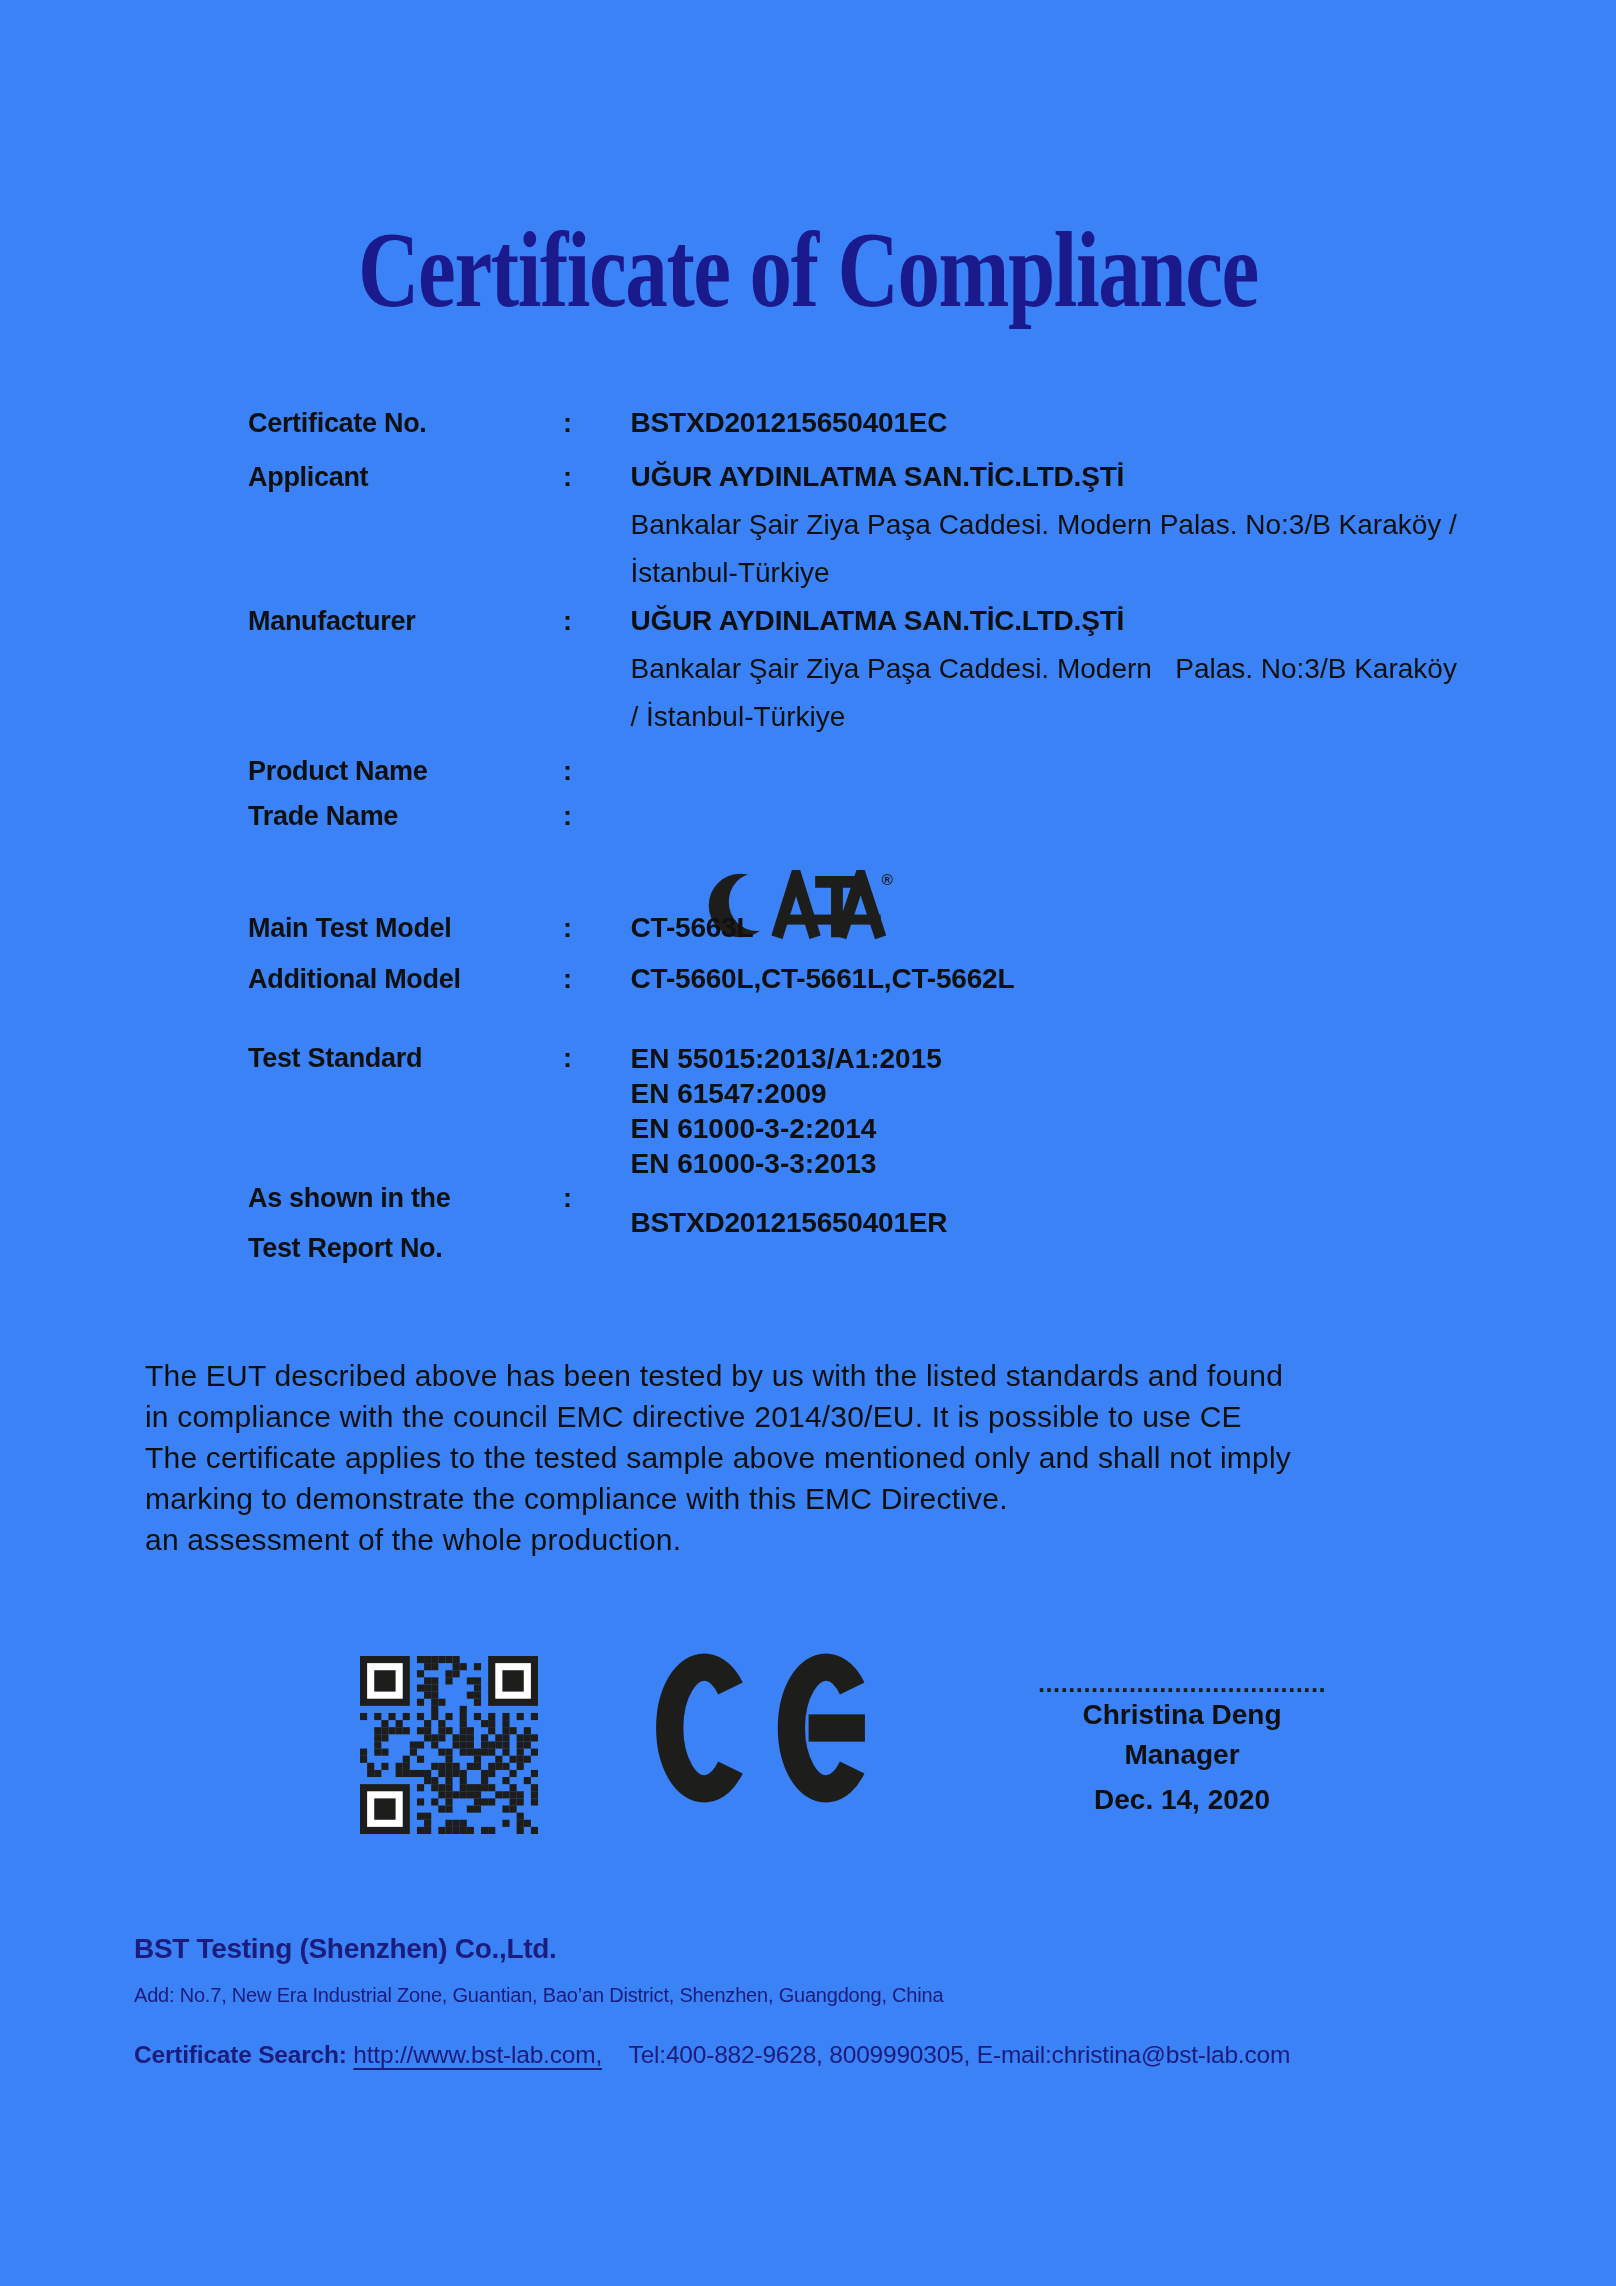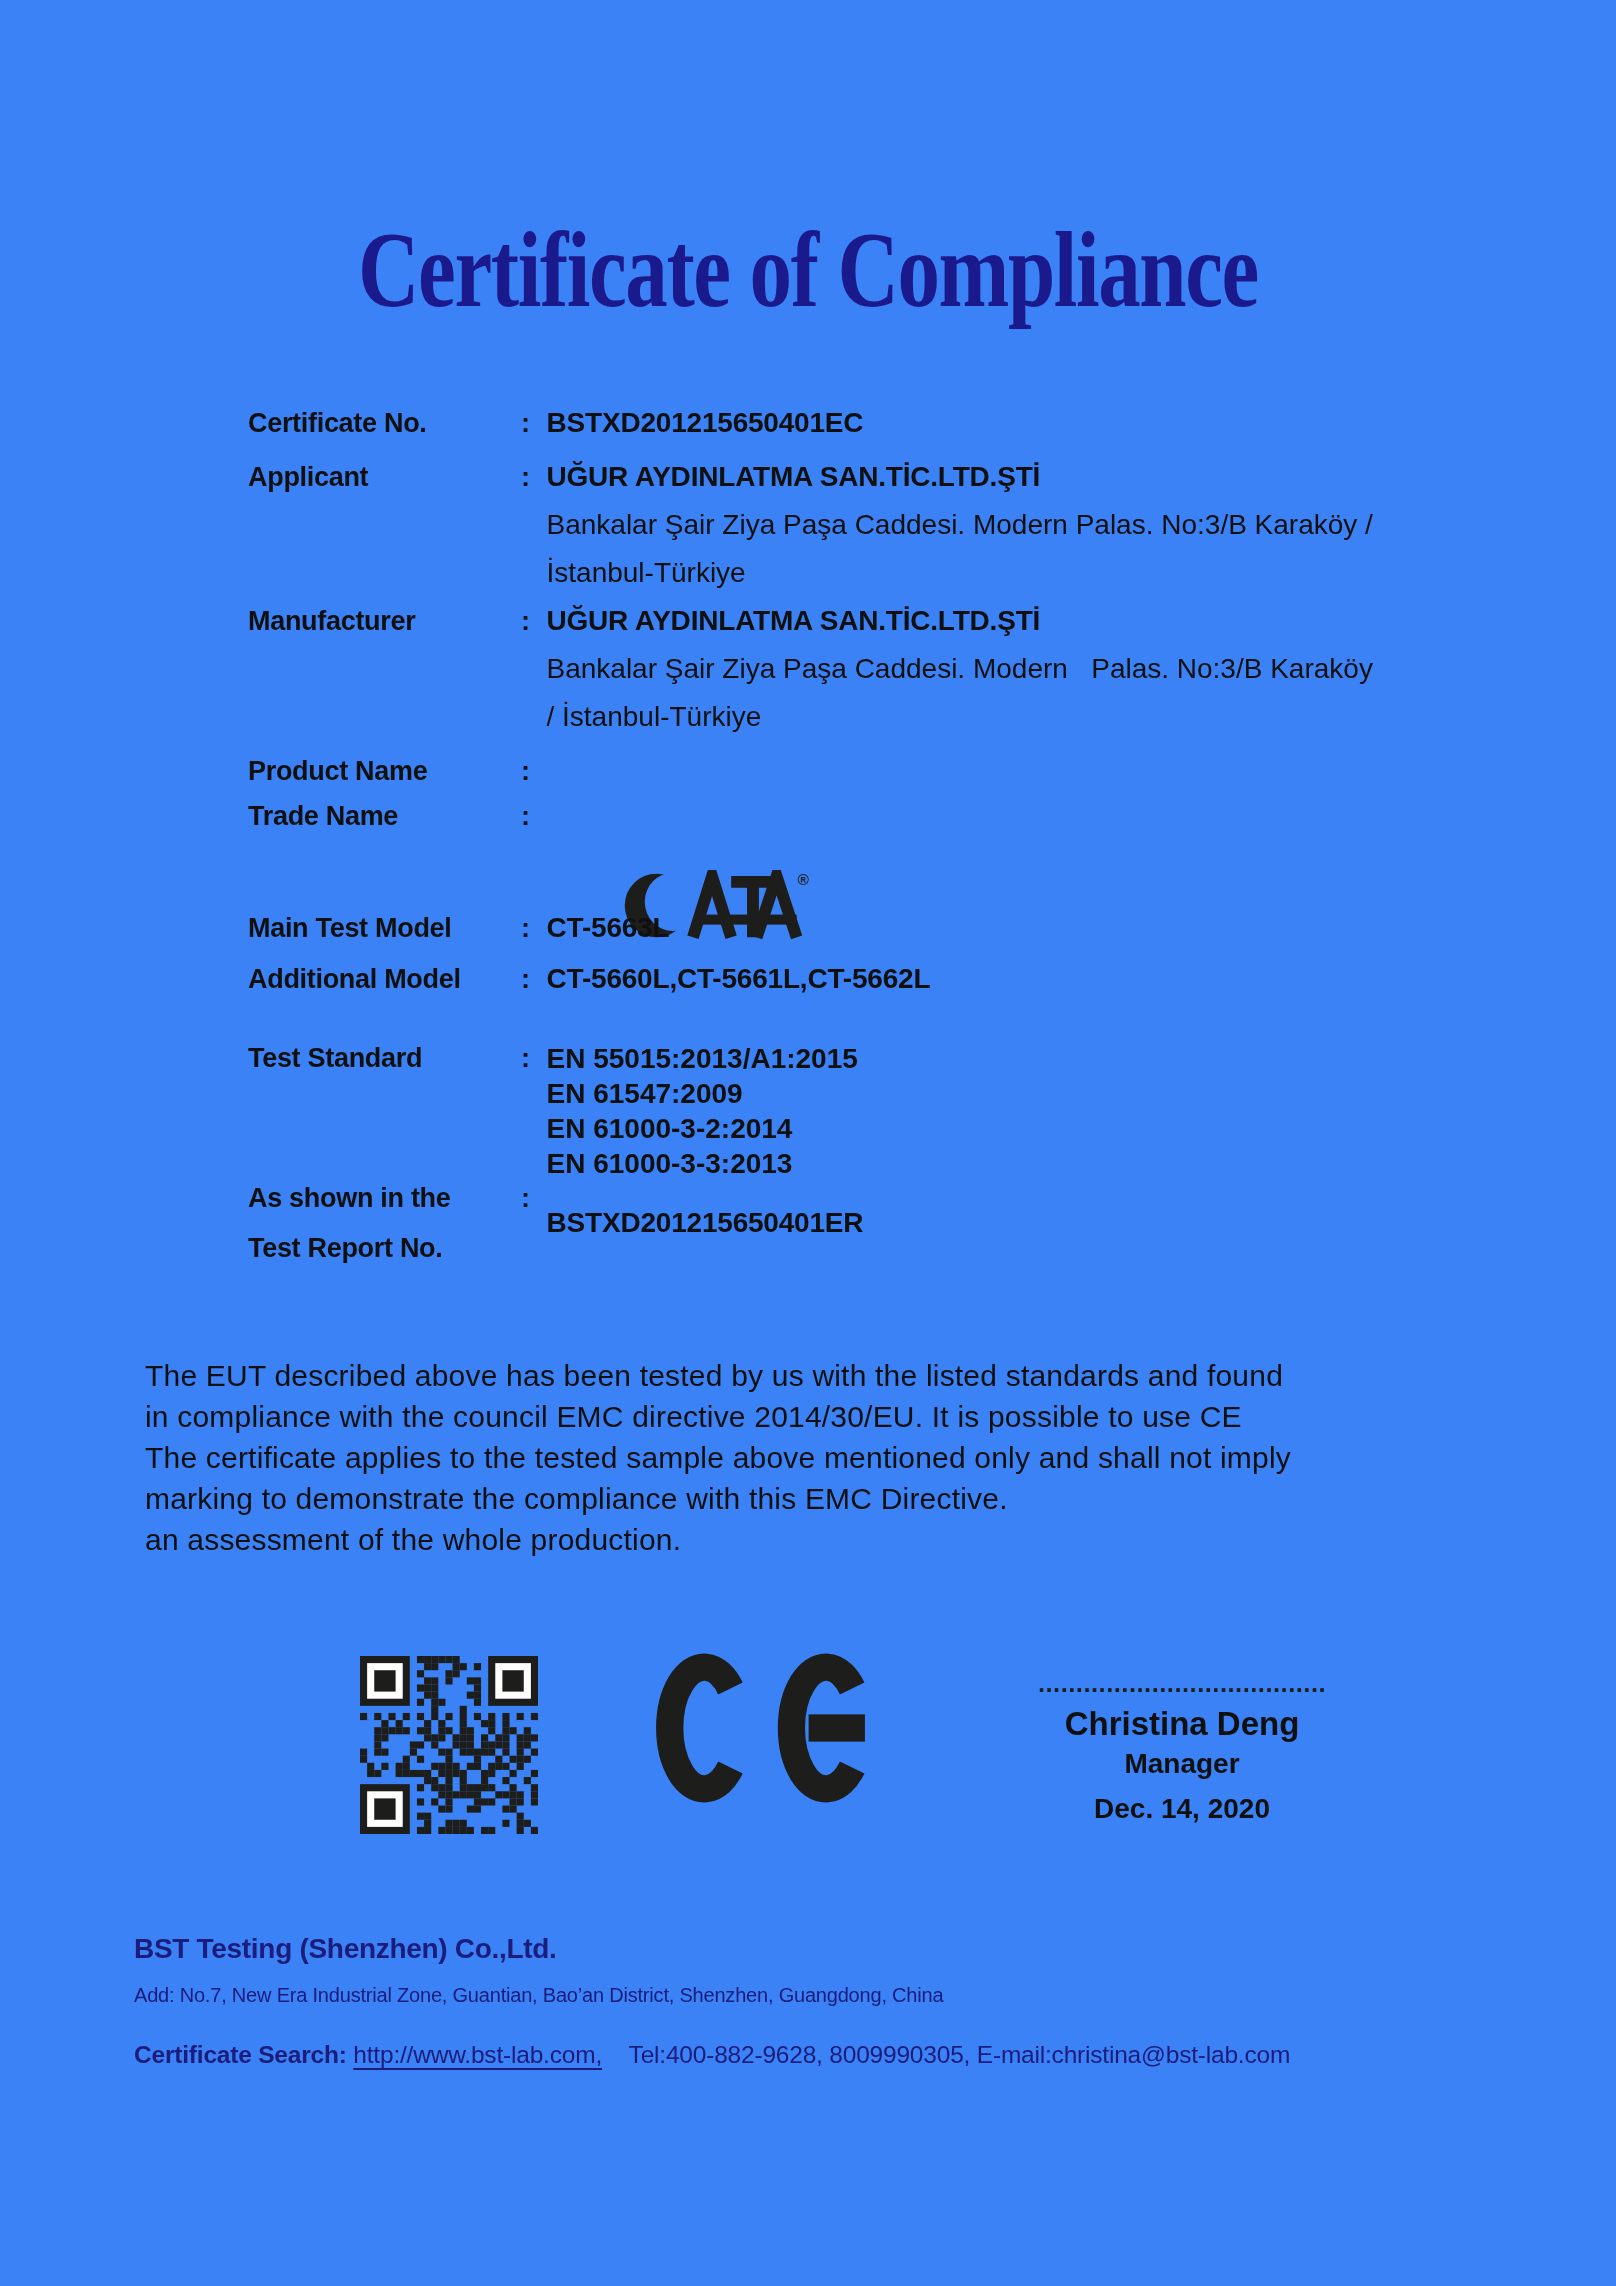--- a/index.html
+++ b/index.html
@@ -22,21 +22,21 @@
     font-size:109px;
     color:#1a1a8c;
     transform:scaleX(0.78);
     transform-origin:center;
     letter-spacing:-1.8px;
     white-space:nowrap;
   }
 
   
   .fields { position:absolute; top:405px; left:248px; width:1255px; }
-  .frow { display:grid; grid-template-columns:273px 25.5px 1fr; align-items:start; }
+  .frow { display:grid; grid-template-columns:273px 25.5px 1fr; align-items:start;gap:42px; }
   .flabel { font-weight:bold; font-size:27px; line-height:36px; letter-spacing:-0.3px; }
   .fcolon { font-weight:bold; font-size:27px; line-height:36px; }
   .fvalue { font-weight:bold; font-size:28px; line-height:36px; letter-spacing:-0.2px; white-space:pre-wrap; }
   .fvalue.regular { font-weight:normal; letter-spacing:0; }
   .mb20 { margin-bottom:18px; } .mb13 { margin-bottom:11.8px; } .mb14 { margin-bottom:12.7px; }
   .mb10 { margin-bottom:9px; } .mb45 { margin-bottom:41px; } .mb17 { margin-bottom:15.5px; }
   .mb90 { margin-bottom:44px; }
   .std-line { font-weight:bold; font-size:28px; line-height:35px; white-space:pre-wrap; }
   .lh38 { line-height:35px; }
   .report-label2 { margin-top:14.5px; }
@@ -50,21 +50,21 @@
   .statement div { font-size:30px; line-height:41px; letter-spacing:0.2px; white-space:pre-wrap; }
 
   
   .qr { position:absolute; left:360px; top:1656px; width:178px; height:178px; }
   .qr svg rect { fill:#1d1d1b; }
   .qr svg rect.w { fill:#ffffff; }
   .ce { position:absolute; left:656px; top:1653px; }
 
   .signature { position:absolute; left:991px; top:1671px; width:382px; text-align:center; }
   .sig-dots { font-size:25.5px; font-weight:bold; line-height:25.5px; letter-spacing:0.5px; color:#1d1d1b; white-space:nowrap; }
-  .sig-name { margin-top:9px; font-size:33px; font-weight:bold; line-height:36px; }
+  .sig-name { font-size:28px; font-weight:bold; line-height:36px; }
   .sig-role { margin-top:4.5px; font-size:28px; font-weight:bold; line-height:36px; }
   .sig-date { margin-top:9px; font-size:28px; font-weight:bold; line-height:36px; }
 
   
   .footer { position:absolute; left:134px; top:1931px; width:1364px; color:#1c1c7c; }
   .f-company { font-size:28px; font-weight:bold; letter-spacing:-0.3px; line-height:36px; }
   .f-address { margin-top:12.7px; font-size:20px; line-height:31px; letter-spacing:-0.2px; }
   .f-search { margin-top:27px; font-size:24.5px; line-height:33px; letter-spacing:-0.2px; }
   .f-search .lbl { font-weight:bold; }
   .f-search .url { text-decoration:underline; text-underline-offset:4.5px; }

